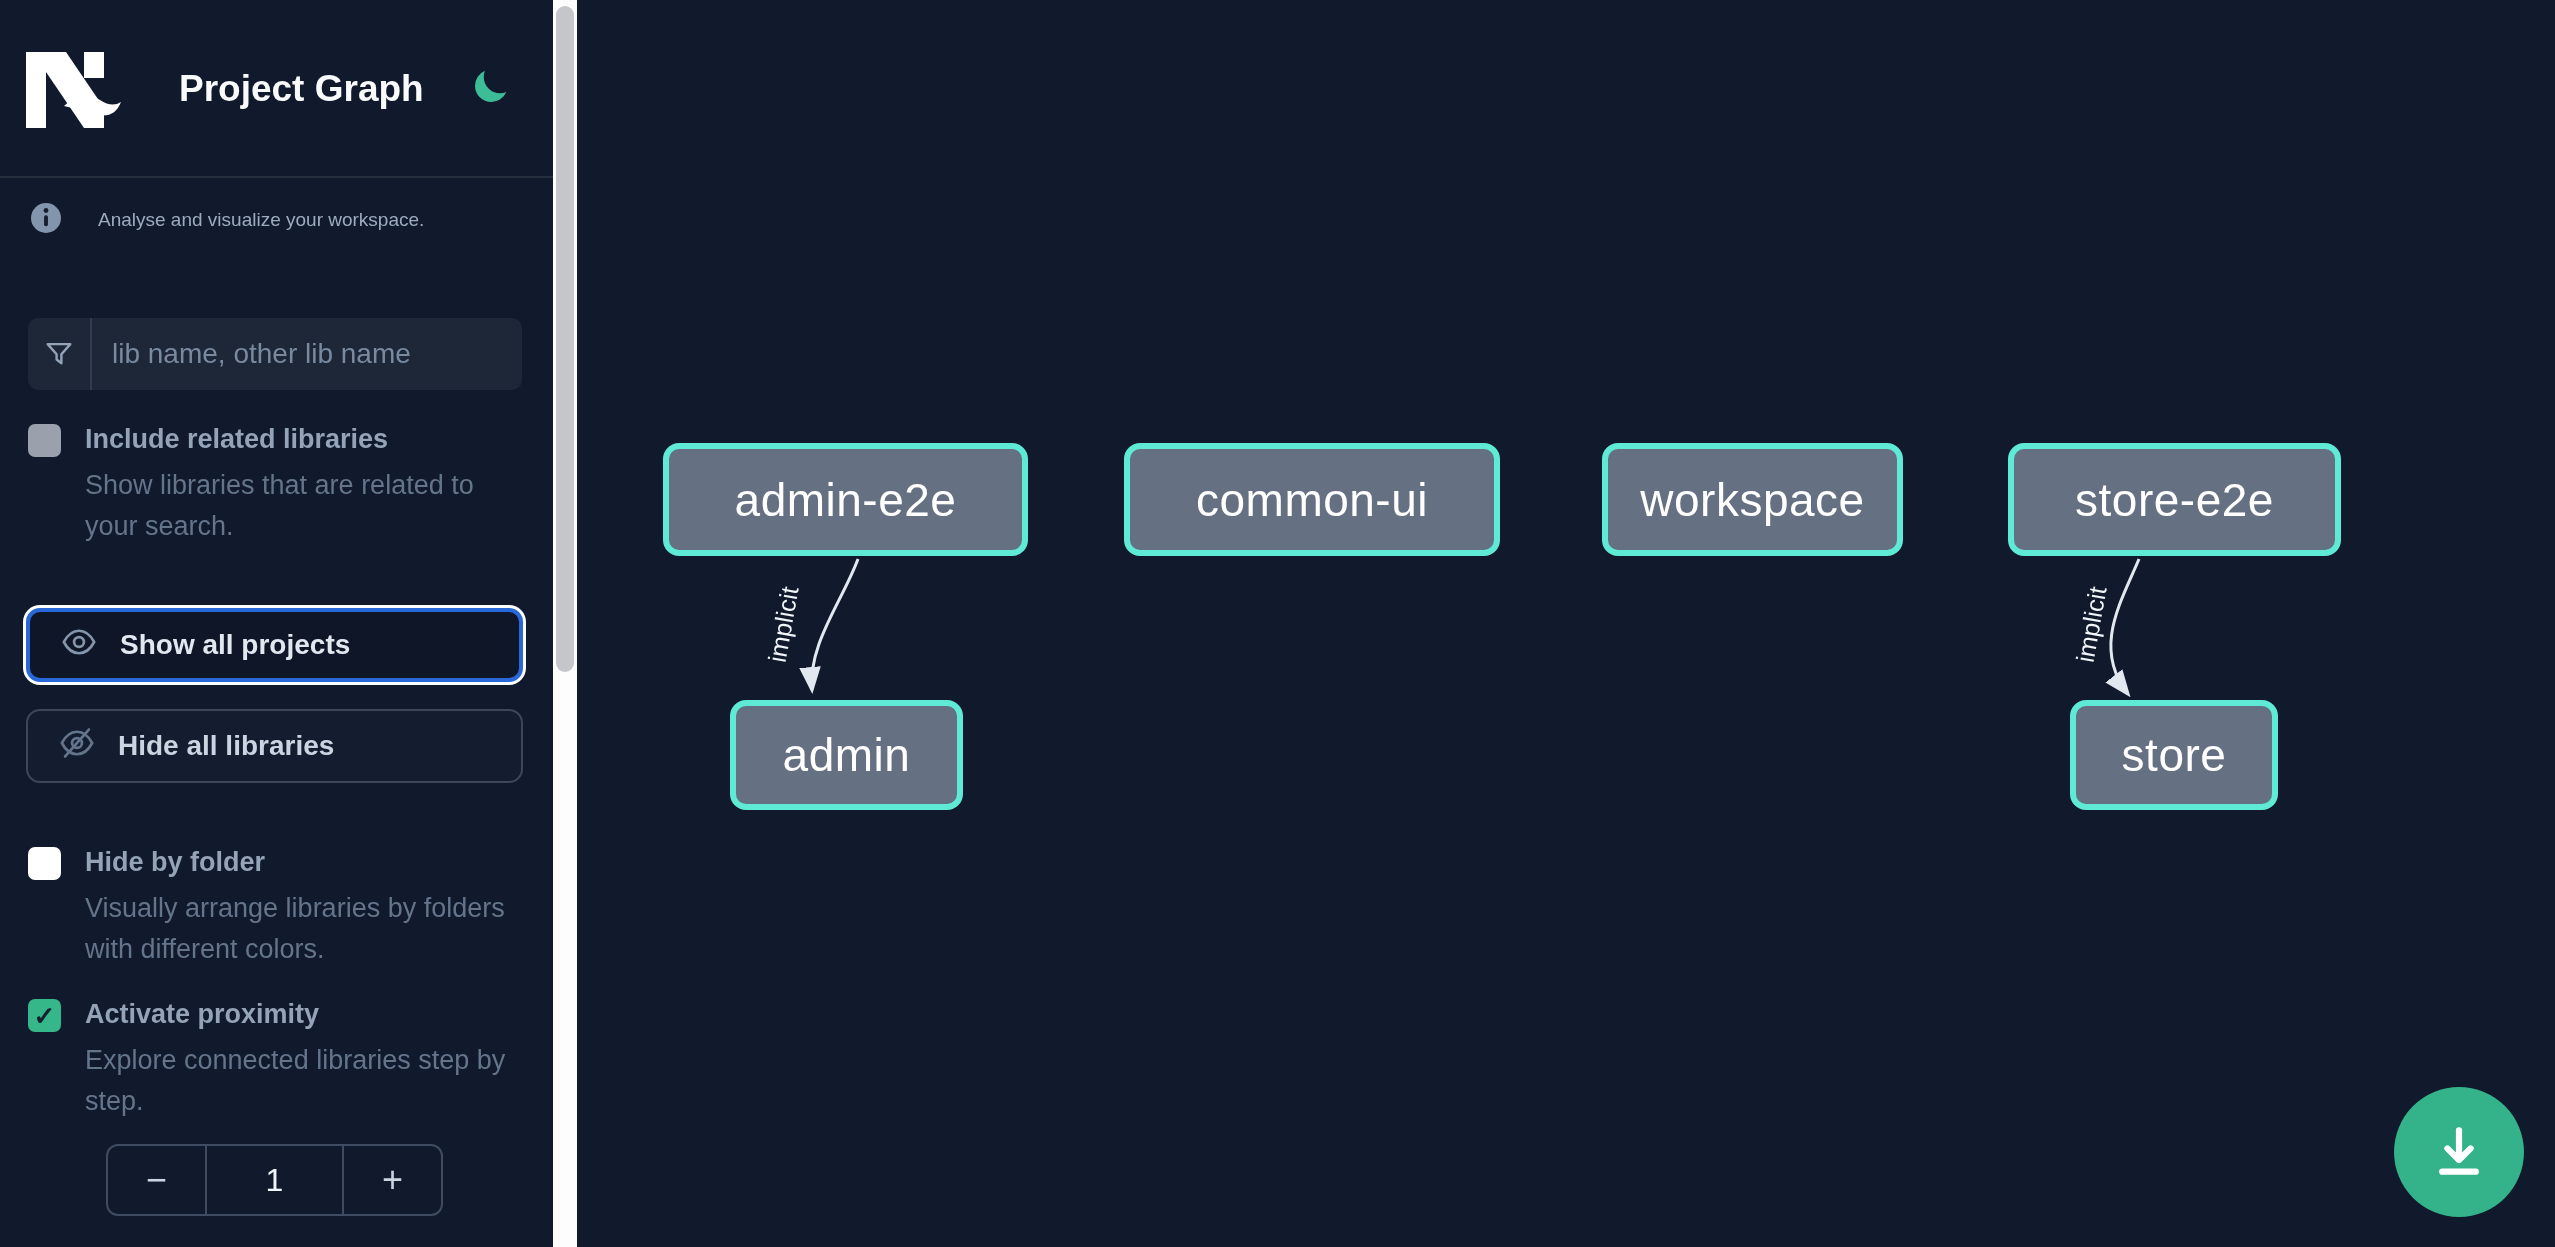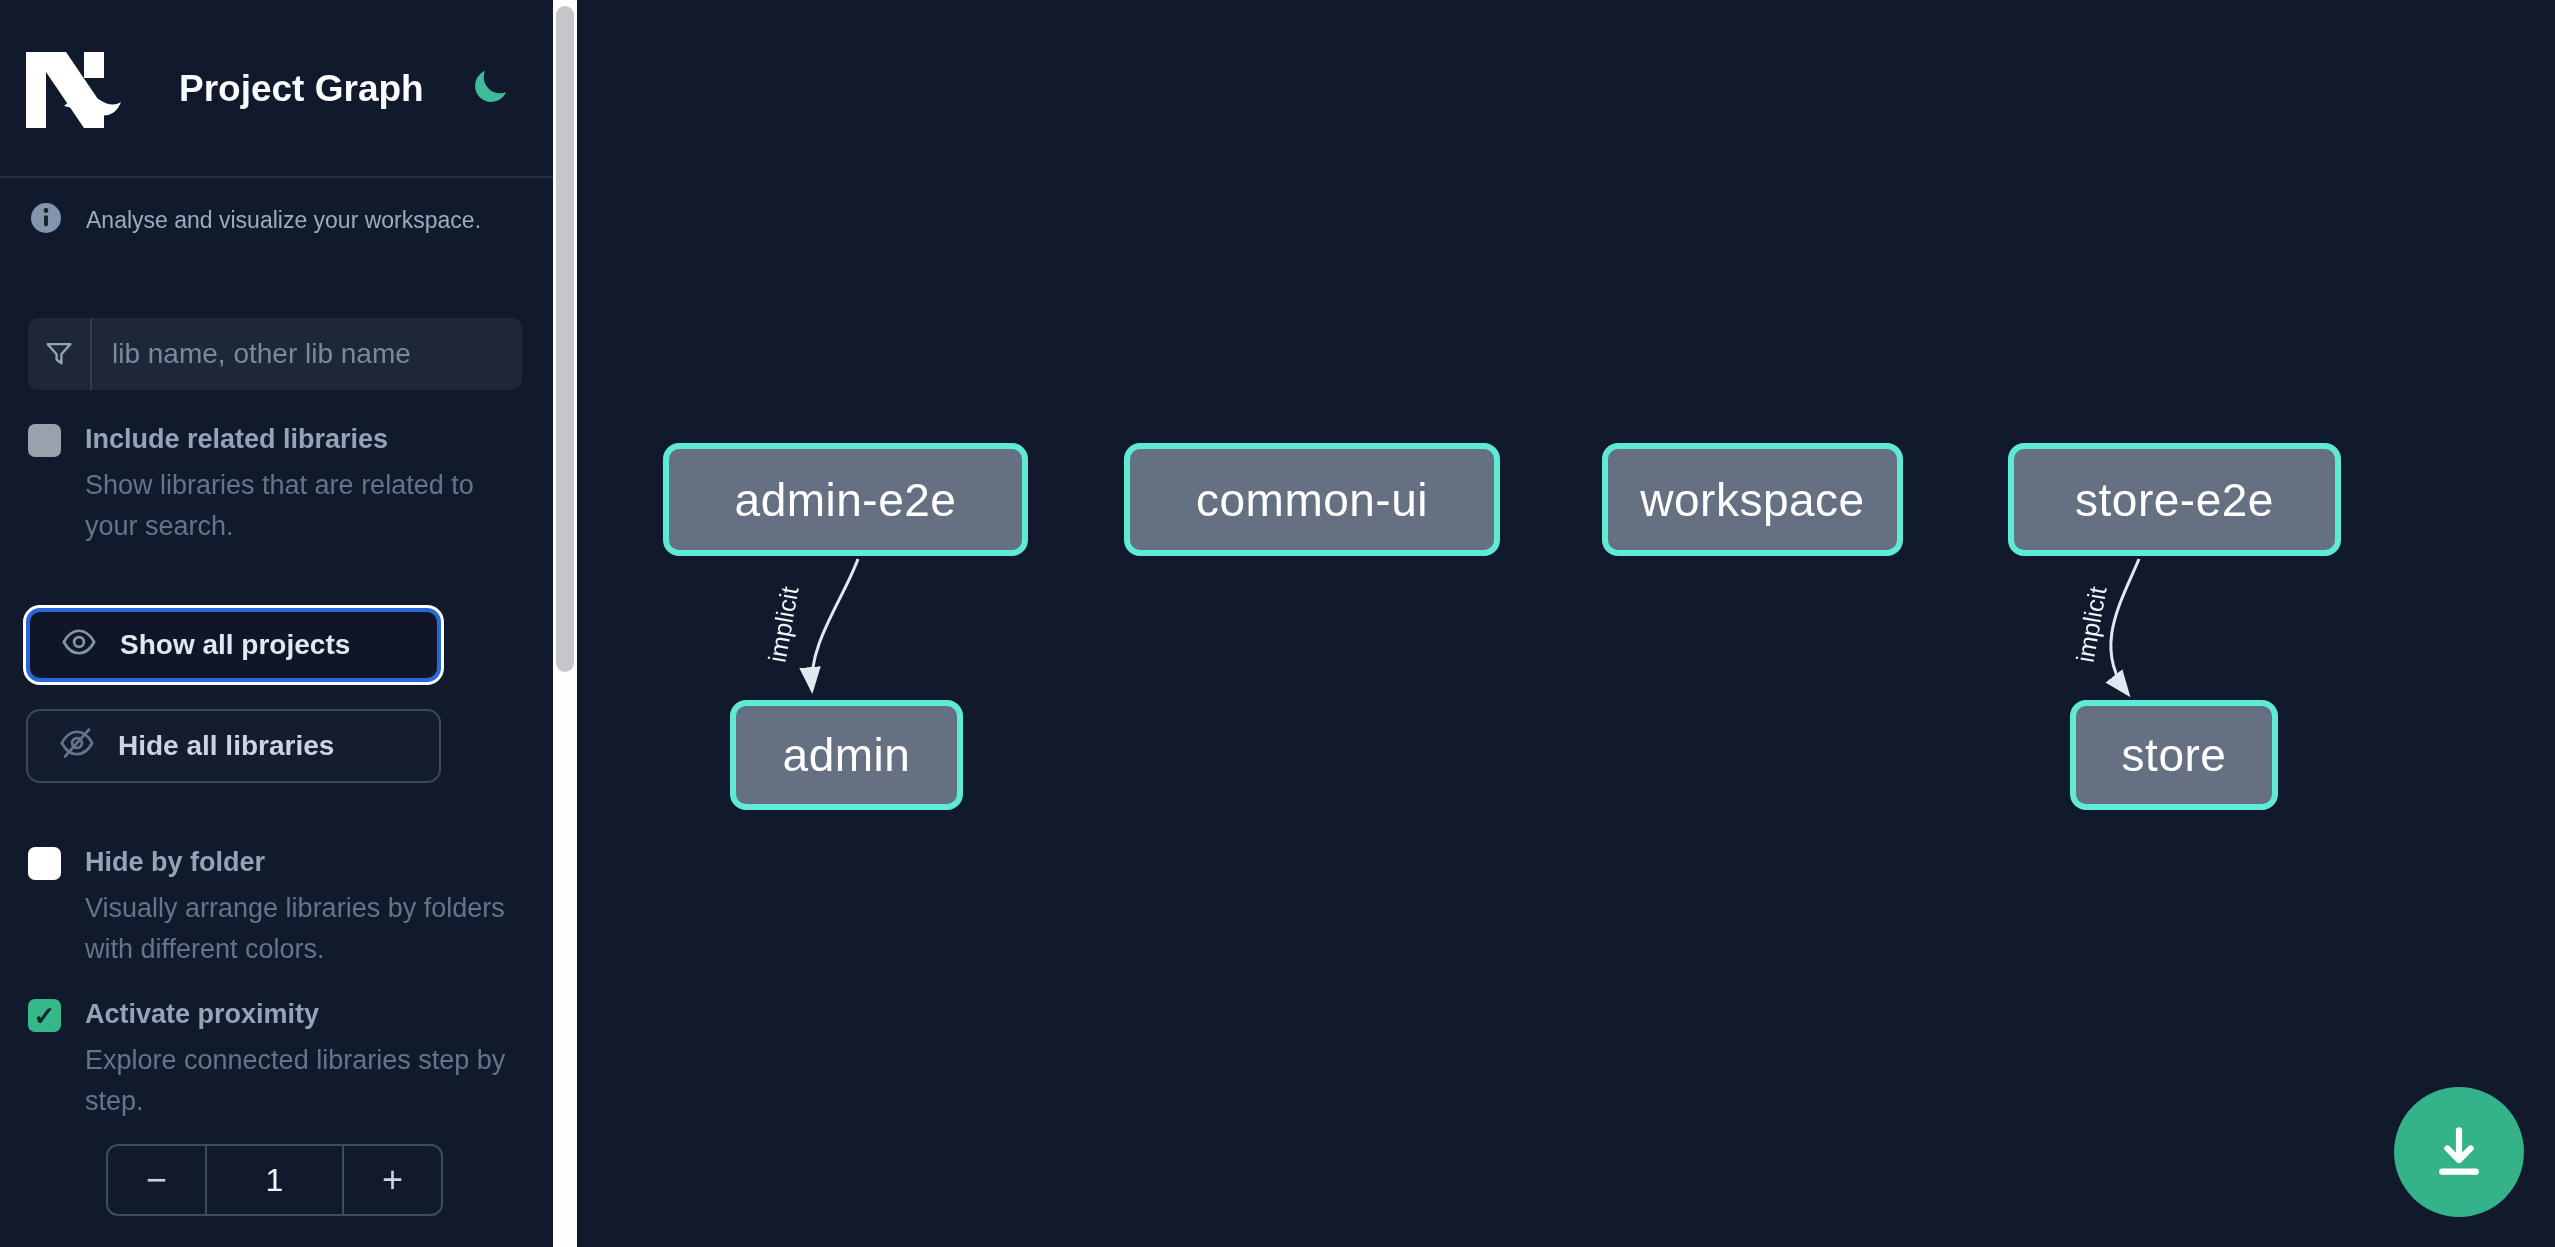--- a/index.html
+++ b/index.html
@@ -74,21 +74,21 @@
   .sb-title {
     position:absolute; left:179px; top:68px;
     font-size:37px; font-weight:700; color:#f8fafc;
   }
   .theme-toggle {
     position:absolute; left:468px; top:66px; width:44px; height:44px;
     background:none; border:none; cursor:pointer;
   }
 
   .info-row { position:absolute; left:28px; top:200px; display:flex; align-items:center; gap:22px; }
-  .info-text { font-size:23px; color:#9cabc0; }
+  .info-text { font-size:19px; color:#9cabc0;margin-left:12px; }
 
   .search-box {
     position:absolute; left:28px; top:318px;
     width:494px; height:72px;
     background:#1e2738; border-radius:10px;
     display:flex; align-items:center;
   }
   .search-icon-cell {
     width:64px; height:100%; display:flex; align-items:center; justify-content:center;
     border-right:2px solid #313c50; flex:none;
@@ -112,21 +112,21 @@
   .toggle-label {
     display:block; margin-left:57px;
     font-size:27px; font-weight:700; color:#94a3b8; cursor:pointer;
   }
   .toggle-desc {
     display:block; margin-left:57px; margin-top:10px;
     font-size:27px; line-height:41px; color:#64748b; max-width:440px;
   }
 
   .action-btn {
-    position:absolute; left:26px; width:415px; height:74px;
+    position:absolute; left:26px; width:497px; height:74px;
     display:flex; align-items:center; gap:22px; padding-left:30px;
     background:#141d30;
     border:2px solid #3c475c; border-radius:14px;
     font-family:"Liberation Sans", sans-serif;
     font-size:28px; font-weight:700; color:#cbd5e1;
     cursor:pointer; text-align:left;
   }
   .action-btn.focused {
     background:#0e1627;
     border:4px solid #2968d9;

